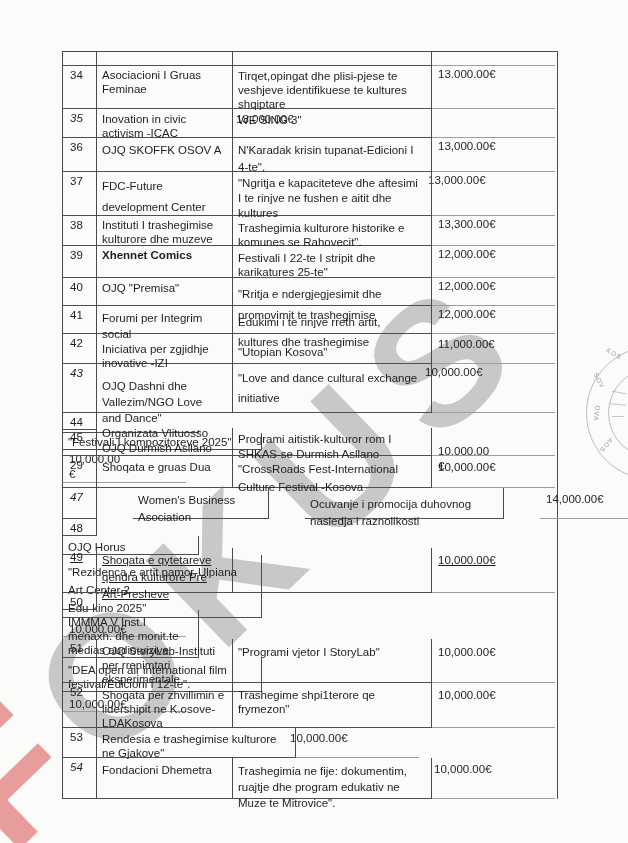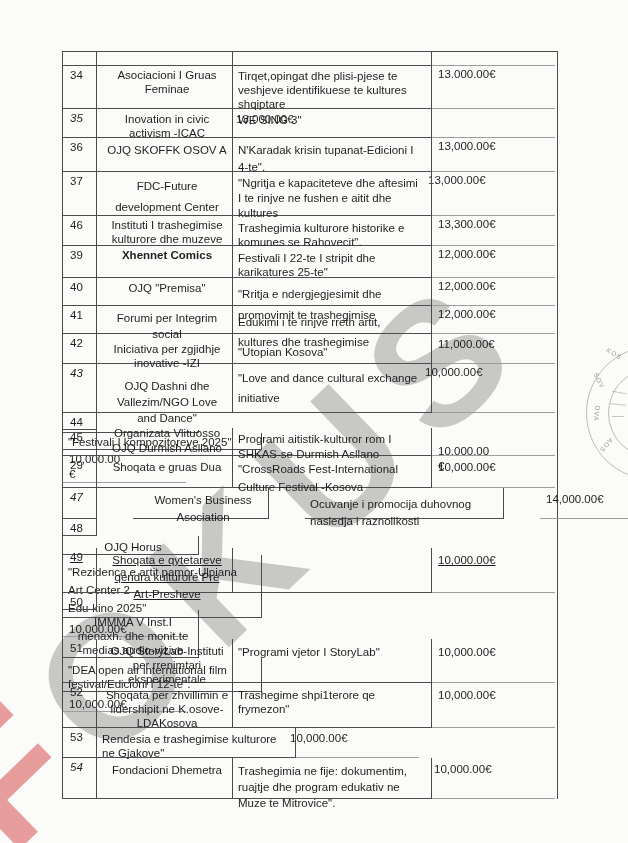--- a/index.html
+++ b/index.html
@@ -28,21 +28,21 @@
     position:absolute;left:62px;top:51px;width:494px;z-index:2;
     border:1px solid #4a4a4a;border-bottom:none;
   }
   .t-row{display:flex;position:relative;}
   .cell{
     box-sizing:border-box;flex:0 0 auto;
     border-bottom:1px solid #4e4e4e;
     padding:2px 0 0 5px;font-size:11.5px;line-height:14px;
   }
   .c-num {width:34px; border-right:1px solid #4a4a4a;padding-left:7px;}
-  .c-org {width:136px;border-right:1px solid #4a4a4a;text-align:center;}
+  .c-org {width:136px;border-right:1px solid #4a4a4a;}
   .c-desc{width:199px;border-right:1px solid #4a4a4a;position:relative;}
   .c-amt {width:123px;border-bottom-color:#9d9d9d;padding-left:6px;line-height:13px;}
   .txt{display:block;white-space:pre;}
   .italic{font-style:italic;}
   .overlay{position:absolute;left:3px;top:3px;white-space:pre;}
 </style>
 </head>
 <body>
 
 <div class="page">
@@ -128,21 +128,21 @@
           <span class="txt" style="margin-top: 2px; line-height: 15px;">"Ngritja e kapaciteteve dhe aftesimi
 I te rinjve ne fushen e aitit dhe
 kultures</span>
         </div>
         <div class="cell c-amt">
           <span class="txt" style="margin-left: -10px;">13,000.00€</span>
         </div>
       </div>
       <div class="t-row" style="height: 30px;">
         <div class="cell c-num">
-          <span class="txt">46</span>
+          <span class="txt">38</span>
         </div>
         <div class="cell c-org">
           <span class="txt" style="line-height: 14px;">Instituti I trashegimise
 kulturore dhe muzeve</span>
         </div>
         <div class="cell c-desc">
           <span class="txt" style="margin-top: 3px; line-height: 14px;">Trashegimia kulturore historike e
 komunes se Rahovecit".</span>
         </div>
         <div class="cell c-amt">

